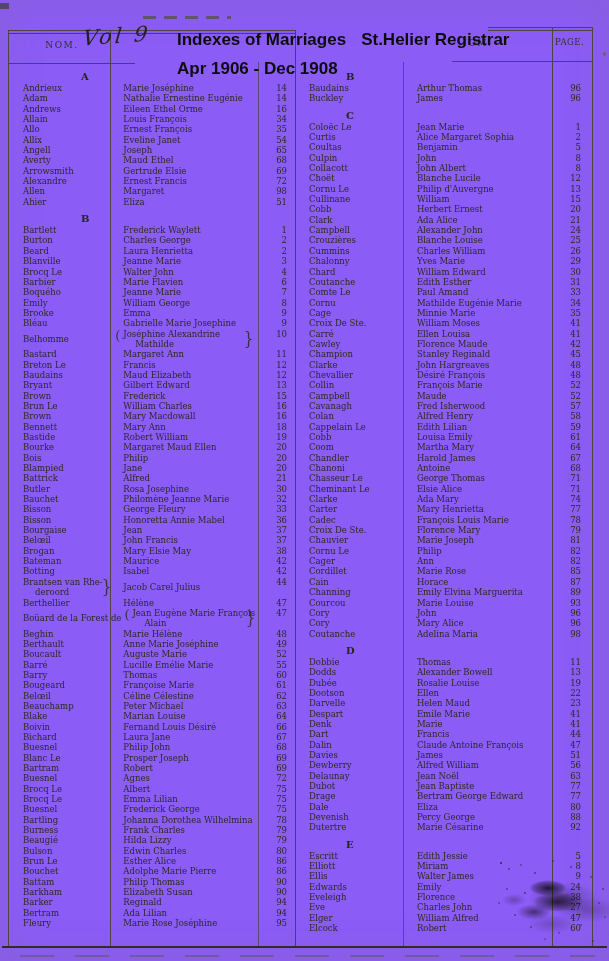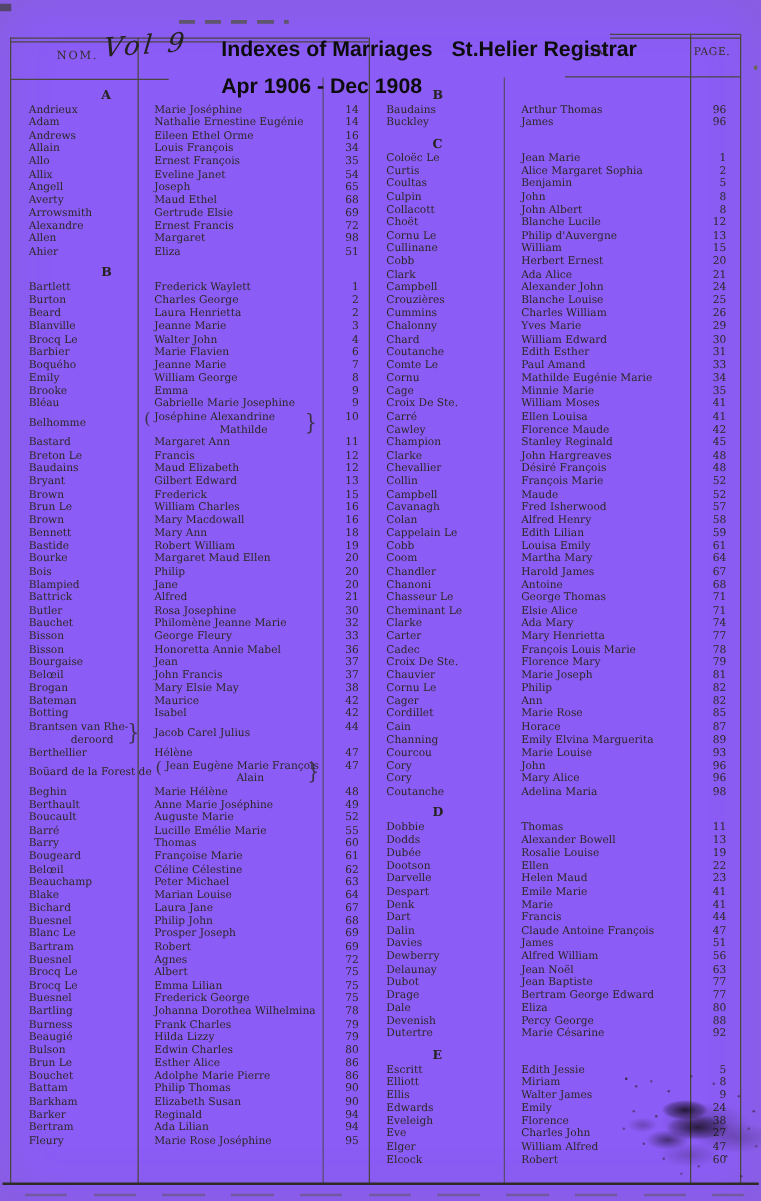--- a/index.html
+++ b/index.html
@@ -51,21 +51,21 @@
   .sec-letter:not(:first-child){margin-top:5px;}
   #left-body  .sec-letter{padding-left:72px;}
   #right-body .sec-letter{padding-left:50px;}
   .row{display:flex; height:10.35px;}
   .row.tall{height:20.7px;}
   .c{
     position:relative; display:flex; flex-direction:column; justify-content:center;
     height:100%; white-space:nowrap; font-size:8.5px; overflow:visible;
   }
   .ln{line-height:10.35px;}
-  .ln2{padding-left:12px;text-align:center;}
+  .ln2{padding-left:12px;}
   #left-body  .c.n{width:101px; padding-left:14px;}
   #left-body  .c.g{width:148px; padding-left:11px;}
   #left-body  .c.p{width:37px;  padding-right:8px; text-align:right; display:block; line-height:inherit;}
   #right-body .c.n{width:107px; padding-left:13px;}
   #right-body .c.g{width:149px; padding-left:15px;}
   #right-body .c.p{width:40px;  padding-right:9px; text-align:right; display:block; line-height:inherit;}
   .c.p{display:flex; align-items:flex-end; flex-direction:column;}
   .brace{
     position:absolute; right:0px; top:1px; font-size:18px; line-height:18px;
     font-weight:400; opacity:.85; transform:scaleX(.85);
@@ -774,20 +774,31 @@
         </div>
         <div class="c g">
           <div class="ln">Marian Louise</div>
         </div>
         <div class="c p">
           <div class="ln">64</div>
         </div>
       </div>
       <div class="row">
         <div class="c n">
+          <div class="ln">Boivin</div>
+        </div>
+        <div class="c g">
+          <div class="ln">Fernand Louis Désiré</div>
+        </div>
+        <div class="c p">
+          <div class="ln">66</div>
+        </div>
+      </div>
+      <div class="row">
+        <div class="c n">
           <div class="ln">Bichard</div>
         </div>
         <div class="c g">
           <div class="ln">Laura Jane</div>
         </div>
         <div class="c p">
           <div class="ln">67</div>
         </div>
       </div>
       <div class="row">

